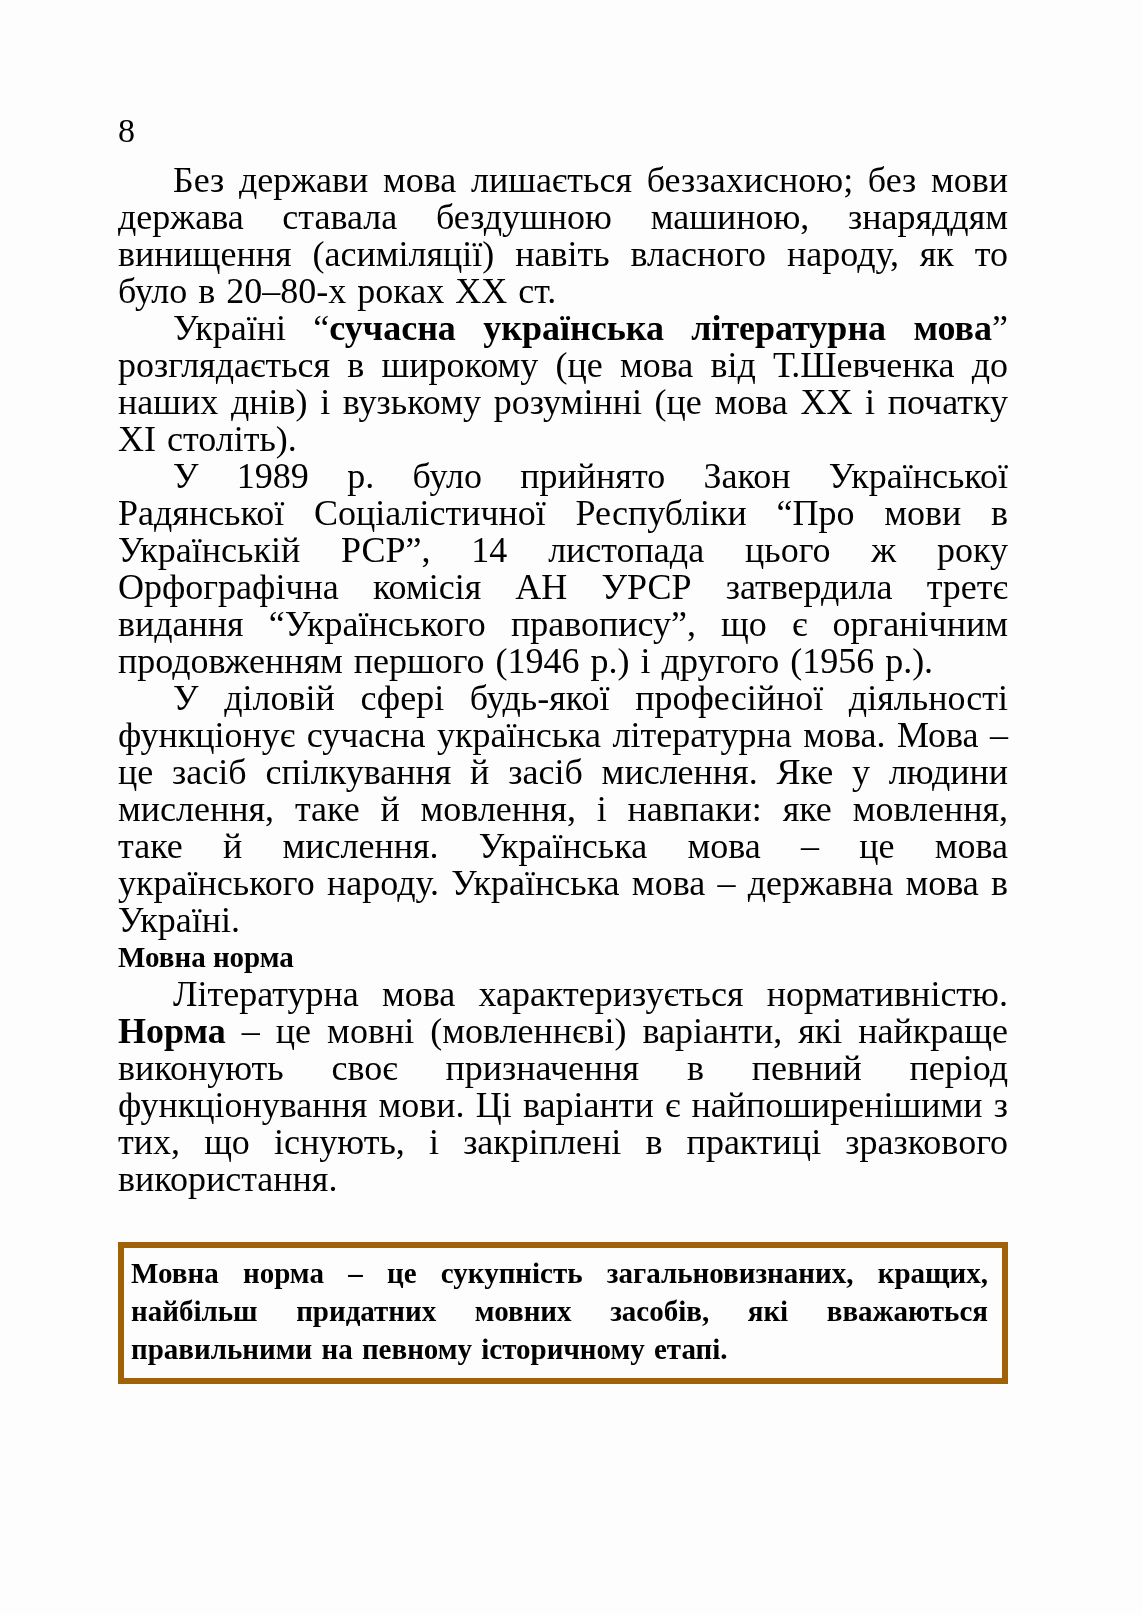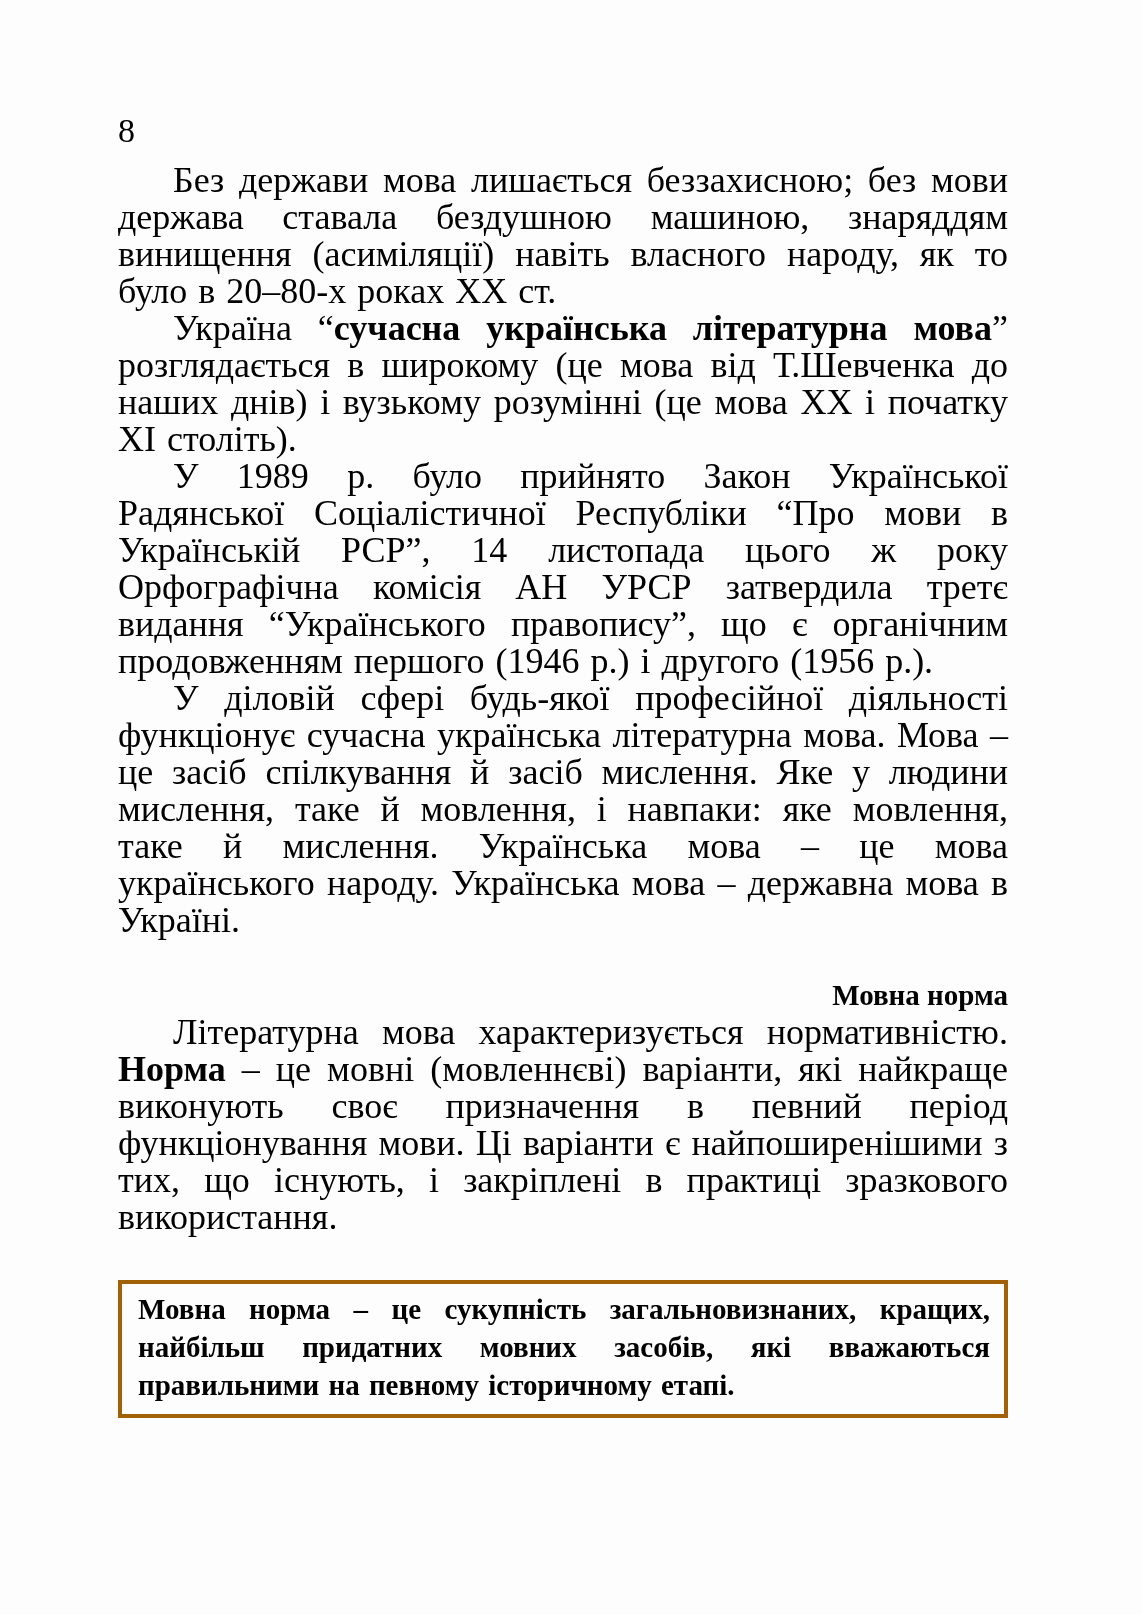--- a/index.html
+++ b/index.html
@@ -29,27 +29,26 @@
     line-height: 37px;
     text-align: justify;
     text-indent: 55px;
     word-spacing: 2px;
   }
   .bold { font-weight: bold; }
   .heading {
     font-size: 29px;
     line-height: 37px;
     font-weight: bold;
-    text-align: right;
-    margin-top: 38px;
+    text-align: left;
   }
   .definition-box {
     margin-top: 44px;
-    border: 4px solid #a16207;
-    padding: 6px 14px 10px 16px;
+    border: 6px solid #a16207;
+    padding: 6px 14px 10px 7px;
   }
   .box-para {
     font-size: 29px;
     line-height: 38px;
     font-weight: bold;
     text-align: justify;
     text-indent: 0;
     word-spacing: 2px;
   }
 </style>
@@ -58,21 +57,21 @@
 
 <div class="page">
 
   <div class="page-number">8</div>
 
   <div class="body-text">
 
     <p class="para">Без держави мова лишається беззахисною; без мови держава ставала бездушною машиною, знаряддям винищення (асиміляції) навіть власного народу, як то було в 20–80-х роках ХХ ст.</p>
 
 
-    <p class="para"><span>Україна “</span><span class="bold">сучасна українська літературна мова</span><span>” розглядається в широкому (це мова від Т.Шевченка до наших днів) і вузькому розумінні (це мова ХХ і початку ХІ століть).</span></p>
+    <p class="para"><span>Україні “</span><span class="bold">сучасна українська літературна мова</span><span>” розглядається в широкому (це мова від Т.Шевченка до наших днів) і вузькому розумінні (це мова ХХ і початку ХІ століть).</span></p>
 
     <p class="para">У 1989 р. було прийнято Закон Української Радянської Соціалістичної Республіки “Про мови в Українській РСР”, 14 листопада цього ж року Орфографічна комісія АН УРСР затвердила третє видання “Українського правопису”, що є органічним продовженням першого (1946 р.) і другого (1956 р.).</p>
 
 
     <p class="para">У діловій сфері будь-якої професійної діяльності функціонує сучасна українська літературна мова. Мова – це засіб спілкування й засіб мислення. Яке у людини мислення, таке й мовлення, і навпаки: яке мовлення, таке й мислення. Українська мова – це мова українського народу. Українська мова – державна мова в Україні.</p>
 
     <h2 class="heading">Мовна норма</h2>
 
     <p class="para"><span>Літературна мова характеризується нормативністю. </span><span class="bold">Норма</span><span> – це мовні (мовленнєві) варіанти, які найкраще виконують своє призначення в певний період функціонування мови. Ці варіанти є найпоширенішими з тих, що існують, і закріплені в практиці зразкового використання.</span></p>
 

